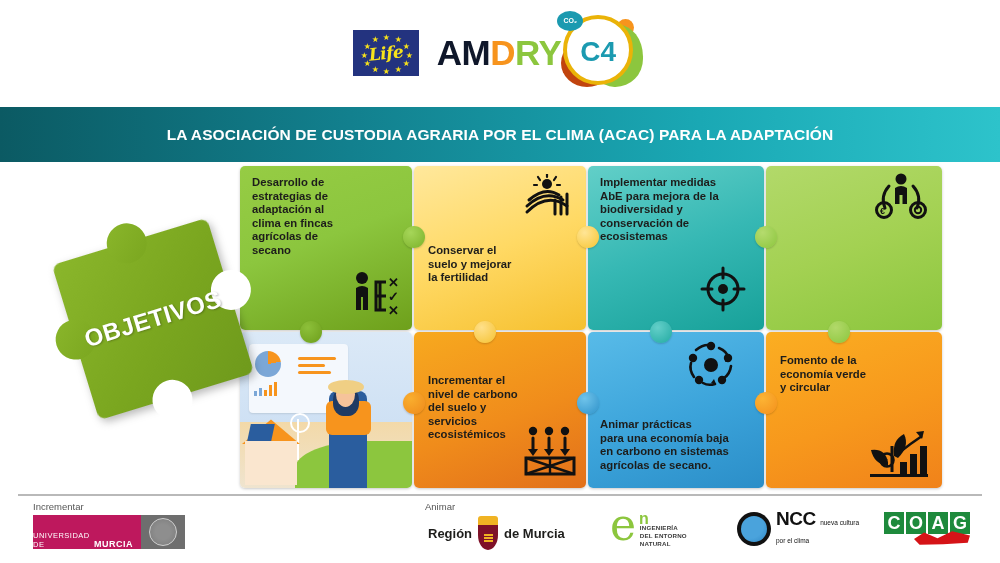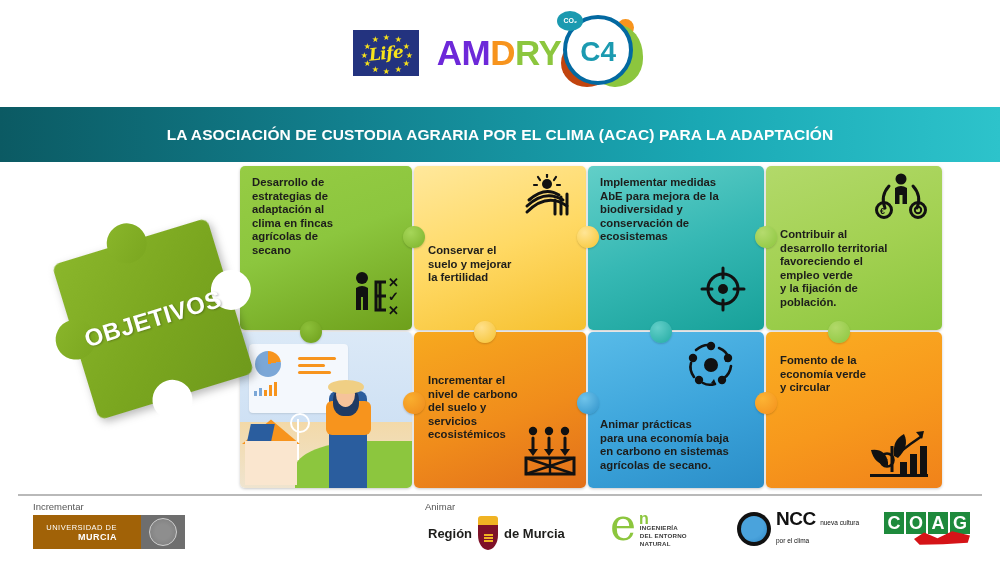--- a/index.html
+++ b/index.html
@@ -22,41 +22,41 @@
     position:absolute;color:#f7e21c;font-size:8px;line-height:8px;
   }
   .life-word{
     position:absolute;left:50%;top:50%;transform:translate(-50%,-50%) rotate(-6deg);
     color:#f7e21c;font-family:"DejaVu Serif",serif;font-style:italic;
     font-weight:bold;font-size:17px;letter-spacing:-0.5px;
   }
   .amdry-wrap{display:flex;align-items:center;position:relative;height:80px;}
   .amdry-text{font-size:35px;font-weight:bold;letter-spacing:-0.5px;
     font-family:"Liberation Sans",sans-serif;}
-  .amdry-text .am{color:#6d28d9;text-align:right;}
+  .amdry-text .am{color:#0f172a;text-align:right;}
   .amdry-text .d{color:#f7941d;}
   .amdry-text .ry{color:#8cc63e;}
   .c4-badge{
     position:relative;width:92px;height:80px;margin-left:-6px;
   }
   .c4-badge .blob-green{
     position:absolute;left:34px;top:12px;width:54px;height:62px;
     background:#8cc63e;border-radius:50% 46% 52% 48%/48% 52% 46% 54%;
   }
   .c4-badge .blob-red{
     position:absolute;left:6px;top:26px;width:52px;height:48px;
     background:#c1440e;border-radius:50%;
   }
   .c4-badge .blob-orange-sm{
     position:absolute;left:62px;top:6px;width:17px;height:17px;
     background:#f7941d;border-radius:50%;
   }
   .c4-badge .circle-main{
     position:absolute;left:8px;top:2px;width:62px;height:62px;
-    background:#ffffff;border:4px solid #0369a1;border-radius:50%;
+    background:#ffffff;border:4px solid #eab308;border-radius:50%;
     display:flex;align-items:center;justify-content:center;
   }
   .c4-badge .c4-label{color:#1b9ab0;font-size:28px;font-weight:bold;
      line-height:1;margin-top:4px;}
   .c4-badge .co2-bubble{
     position:absolute;left:2px;top:-2px;width:26px;height:20px;
     background:#1b9ab0;border-radius:50%;
     display:flex;align-items:center;justify-content:center;
     color:#ffffff;font-size:7px;font-weight:bold;z-index:3;
   }
@@ -144,22 +144,22 @@
     text-shadow:1px 1px 2px rgba(0,0,0,0.25);
   }
   
   #footer-rule{position:absolute;left:18px;top:494px;width:964px;height:2px;
     background:#b9b9b9;}
   #footer{position:absolute;left:0;top:497px;width:1000px;height:66px;}
   .foot-label{position:absolute;color:#555555;font-size:9.5px;
     font-family:"Liberation Sans",sans-serif;}
   
   .um-logo{position:absolute;left:33px;top:515px;width:152px;height:34px;display:flex;}
-  .um-red{flex:1;background:#a16207;display:flex;flex-direction:column;
-    align-items:flex-end;justify-content:center;padding-right:24px;box-sizing:border-box;}
+  .um-red{flex:1;background:#be185d;display:flex;
+    align-items:flex-end;justify-content:center;padding-right:8px;box-sizing:border-box;}
   .um-red .l1{color:#ffffff;font-size:7.5px;letter-spacing:0.5px;}
   .um-red .l2{color:#ffffff;font-size:9px;font-weight:bold;letter-spacing:0.5px;}
   .um-grey{width:44px;background:#6e6e6e;display:flex;align-items:center;justify-content:center;}
   .um-seal{width:26px;height:26px;border-radius:50%;border:1px solid #cfcfcf;
     background:radial-gradient(circle,#8e8e8e 40%,#7a7a7a 100%);}
   
   .rm-logo{position:absolute;left:428px;top:512px;height:42px;display:flex;align-items:center;gap:4px;}
   .rm-logo .w{font-size:13px;font-weight:bold;color:#1d1d1b;}
   .rm-shield{width:24px;height:34px;position:relative;}
   .rm-shield .crown{position:absolute;left:2px;top:0;width:20px;height:9px;
@@ -291,26 +291,20 @@
           <line x1="23" y1="2" x2="23" y2="12"></line>
             <line x1="23" y1="34" x2="23" y2="44"></line>
           <line x1="2" y1="23" x2="12" y2="23"></line>
             <line x1="34" y1="23" x2="44" y2="23"></line>
         </g>
       </svg>
     </div>
   </div>
 
   <div class="cell" style="left:526px;top:0;width:176px;height:164px;background:linear-gradient(160deg,#b2d96a 0%,#a3d152 50%,#8cc63e 100%);">
-    <div class="txt" style="left:14px;top:62px;width:146px;">Contribuir al
-desarrollo territorial
-favoreciendo el
-empleo verde
-y la fijación de
-población.</div>
     <div class="ico" style="right:14px;top:6px;">
       <svg width="54" height="48" viewBox="0 0 54 48">
         <circle cx="27" cy="7" r="5.5" fill="#111"></circle>
         <path d="M21 16 q6 -4 12 0 v16 h-4.5 v-9 h-3 v9 H21 z" fill="#111"></path>
         <path d="M15 14 q-9 10 -4 22" stroke="#111" stroke-width="3" fill="none" stroke-linecap="round"></path>
         <path d="M39 14 q9 10 4 22" stroke="#111" stroke-width="3" fill="none" stroke-linecap="round"></path>
         <circle cx="10" cy="38" r="7.5" fill="none" stroke="#111" stroke-width="3"></circle>
         <text x="6" y="42" font-size="9" font-weight="bold" fill="#111">€</text>
         <circle cx="44" cy="38" r="7.5" fill="none" stroke="#111" stroke-width="3"></circle>
         <circle cx="44" cy="38" r="3.2" fill="none" stroke="#111" stroke-width="2"></circle>

